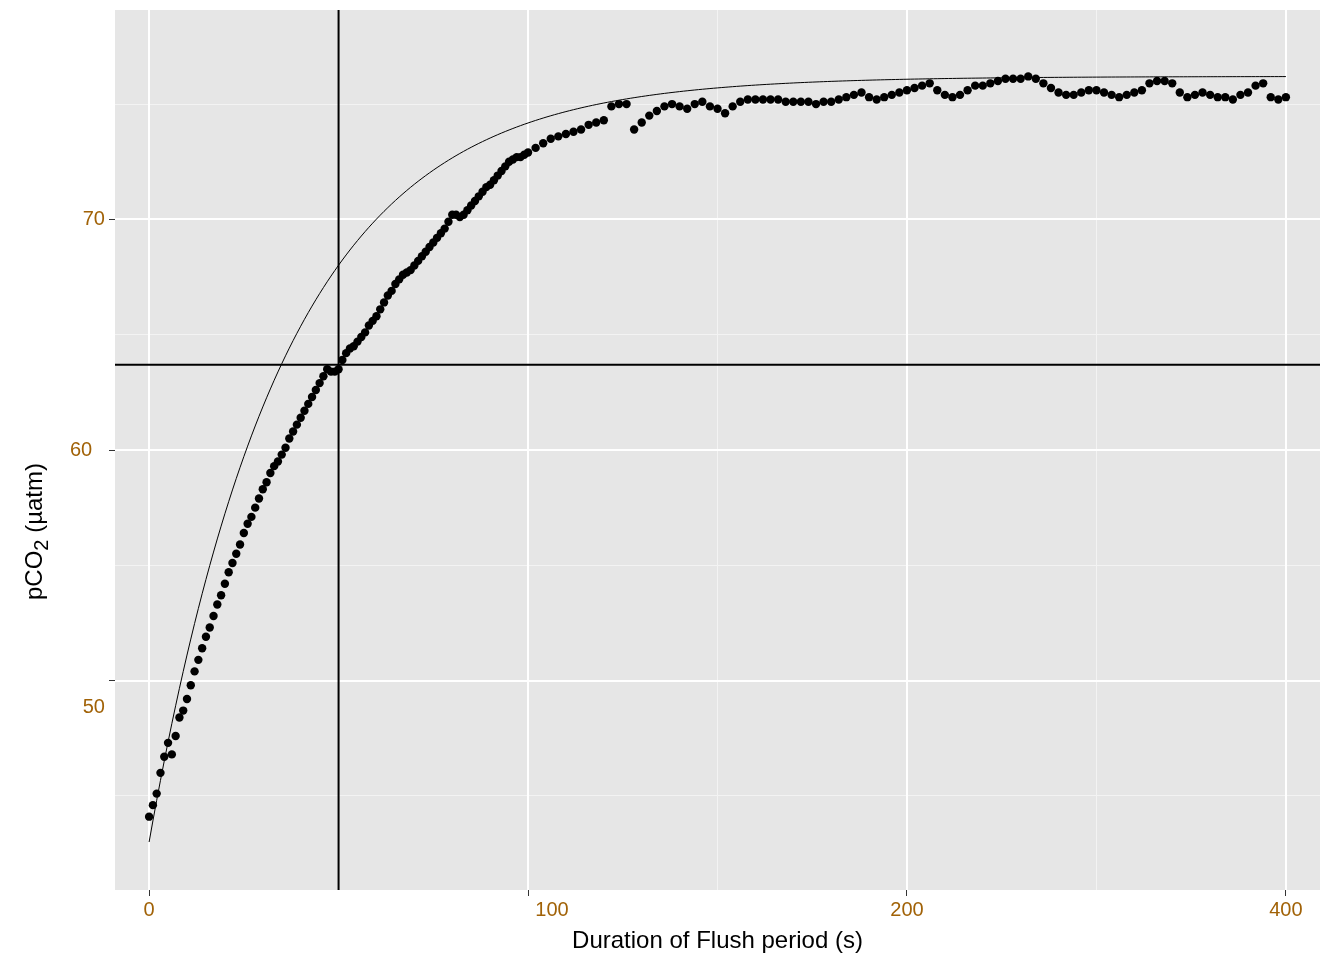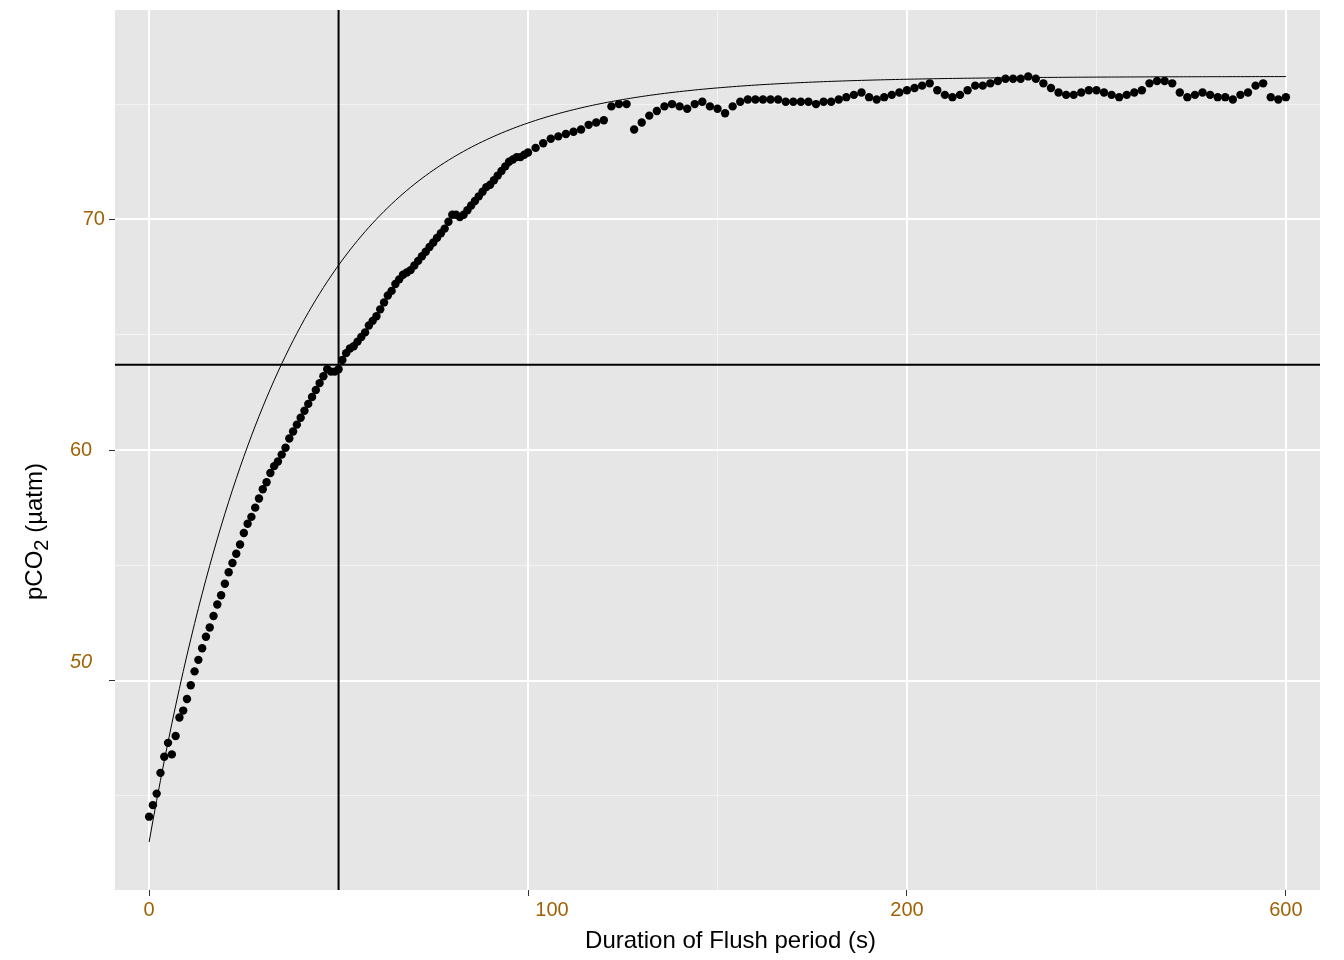--- a/index.html
+++ b/index.html
@@ -296,25 +296,25 @@
     </svg>
 
   <div id="axis-ticks">
       <div class="tick" style="left: 148.604px; top: 890px; width: 1px; height: 6px;"></div>
       <div class="axis-text" style="left: 124.104px; top: 898px; width: 50px; text-align: center;">0</div>
       <div class="tick" style="left: 527.535px; top: 890px; width: 1px; height: 6px;"></div>
       <div class="axis-text" style="left: 527px; top: 898px; width: 50px; text-align: center;">100</div>
       <div class="tick" style="left: 906.465px; top: 890px; width: 1px; height: 6px;"></div>
       <div class="axis-text" style="left: 881.965px; top: 898px; width: 50px; text-align: center;">200</div>
       <div class="tick" style="left: 1285.4px; top: 890px; width: 1px; height: 6px;"></div>
-      <div class="axis-text" style="left: 1260.9px; top: 898px; width: 50px; text-align: center;">600</div>
+      <div class="axis-text" style="left: 1260.9px; top: 898px; width: 50px; text-align: center;">400</div>
       <div class="tick" style="left: 109px; top: 680.108px; width: 6px; height: 1px;"></div>
-      <div class="axis-text" style="left: 70px; top: 650px; width: 35px;  font-style: italic;">50</div>
+      <div class="axis-text" style="left: 70px; top: 695px; width: 35px; text-align: right;">50</div>
       <div class="tick" style="left: 109px; top: 449.5px; width: 6px; height: 1px;"></div>
       <div class="axis-text" style="left: 70px; top: 438px; width: 35px; text-align: left;">60</div>
       <div class="tick" style="left: 109px; top: 218.892px; width: 6px; height: 1px;"></div>
       <div class="axis-text" style="left: 70px; top: 207.392px; width: 35px; text-align: right;">70</div>
     </div>
 
-  <div class="axis-title-x" id="xlab" style="left: 128px; top: 926px; width: 1205px;">Duration of Flush period (s)</div>
+  <div class="axis-title-x" id="xlab" style="left: 115px; top: 926px; width: 1205px;">Duration of Flush period (s)</div>
   <div class="axis-title-y" id="ylab" style="left: 20px; top: 600px;">pCO<sub>2</sub> (µatm)</div>
 
 </div>
 
 </body></html>

